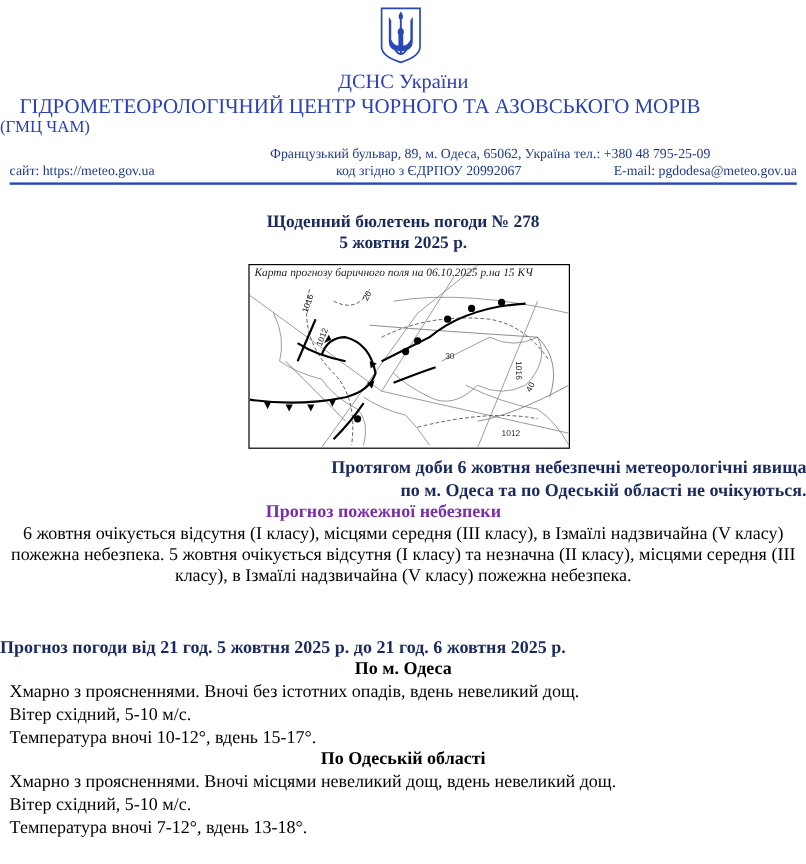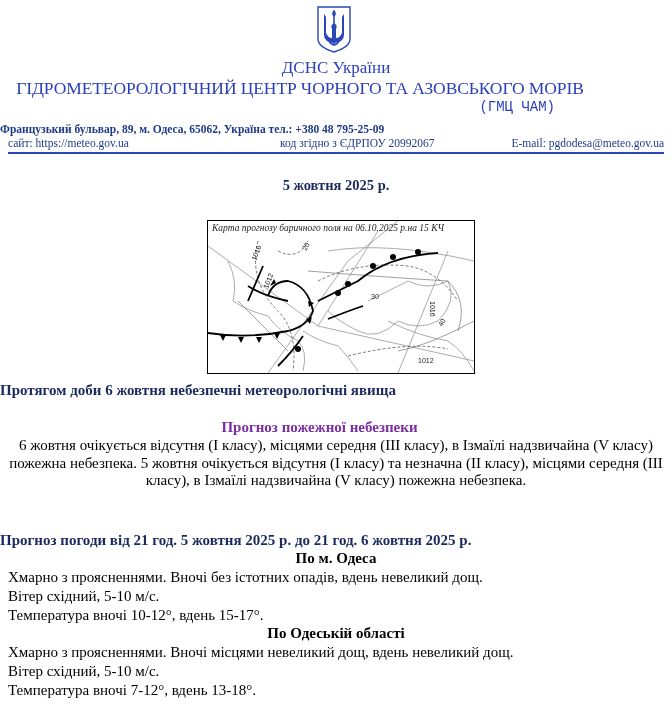--- a/index.html
+++ b/index.html
@@ -1,31 +1,31 @@
 <!DOCTYPE html>
 <html><head>
 <meta charset="utf-8">
 <style>
   html, body { margin: 0; padding: 0; background: #ffffff; }
   body { width: 672px; height: 720px; overflow: hidden; position: relative; font-family: "Liberation Serif", "DejaVu Serif", serif; color: #000; }
   #emblem { position: absolute; left: 316px; top: 5px; width: 36px; height: 49px; }
   #org-short { position: absolute; left: 0; width: 672px; top: 58px; font-size: 17px; font-weight: normal; color: #2a3fb8; text-align: center; }
   #org-full { position: absolute; left: 0; width: 600px; top: 78px; font-size: 17.5px; color: #2a3fb8; text-align: center; letter-spacing: -0.1px; }
-  #org-abbr { position: absolute; left: 0; width: 555px; top: 99px; font-size: 14px; color: #2a3fb8; text-align: right; font-family: Liberation Mono, monospace; }
-  #address { position: absolute; left: 0; width: 592px; top: 123px; font-size: 11.5px; font-weight: bold; color: #1f3a8a; text-align: left; }
+  #org-abbr { position: absolute; left: 0; width: 555px; top: 99px; font-size: 14px; color: #2a3fb8; text-align: left; }
+  #address { position: absolute; left: 0; width: 592px; top: 123px; font-size: 11.5px; font-weight: normal; color: #1f3a8a; text-align: right; }
   .contact { position: absolute; top: 137px; font-size: 11.5px; color: #1f3a8a; }
   #site { left: 8px; }
   #edrpou { left: 248px; margin-left: 32px; }
   #email { right: 8px; }
   #header-rule { position: absolute; left: 8px; right: 8px; top: 152px; height: 2px; background: #2a47b8; }
   #bulletin-title { position: absolute; left: 0; width: 672px; top: 176px; font-size: 14.5px; font-weight: bold; color: #1b2a5e; text-align: center; line-height: 18px; }
   #map-box { position: absolute; left: 207px; top: 220px; width: 266px; height: 152px; border: 1.5px solid #000; background: #fff; overflow: hidden; }
   #map-caption { position: absolute; left: 4px; top: 2px; font-size: 9.5px; font-style: italic; color: #222; white-space: nowrap; }
   #map-svg { position: absolute; left: 0; top: 0; }
-  #hazard { position: absolute; left: 0; width: 672px; top: 381px; font-size: 15px; font-weight: bold; color: #1b2a5e; text-align: left; line-height: 19px; }
+  #hazard { position: absolute; left: 0; width: 672px; top: 381px; font-size: 15px; font-weight: bold; color: #1b2a5e; text-align: right; line-height: 19px; }
   #fire-title { position: absolute; left: 0; width: 639px; top: 419px; font-size: 15px; font-weight: bold; color: #7a2ea8; text-align: center; }
   #fire-text { position: absolute; left: 6px; width: 660px; top: 437px; font-size: 15px; text-align: center; line-height: 17.5px; }
   #forecast-title { position: absolute; left: 0; width: 672px; top: 532px; font-size: 15px; font-weight: bold; color: #1b2a5e; text-align: left; }
   .region-title { position: absolute; left: 0; width: 672px; font-size: 15px; font-weight: bold; text-align: center; }
   #odesa-title { top: 550px; }
   #oblast-title { top: 625px; }
   .line { position: absolute; left: 8px; font-size: 15px; white-space: nowrap; }
 </style>
 </head>
 <body>
@@ -40,20 +40,21 @@
 <div id="org-short">ДСНС України</div>
 <div id="org-full">ГІДРОМЕТЕОРОЛОГІЧНИЙ ЦЕНТР ЧОРНОГО ТА АЗОВСЬКОГО МОРІВ</div>
 <div id="org-abbr">(ГМЦ ЧАМ)</div>
 <div id="address">Французький бульвар, 89, м. Одеса, 65062, Україна тел.: +380 48 795-25-09</div>
 <div id="site" class="contact">сайт: https://meteo.gov.ua</div>
 <div id="edrpou" class="contact">код згідно з ЄДРПОУ 20992067</div>
 <div id="email" class="contact">E-mail: pgdodesa@meteo.gov.ua</div>
 <div id="header-rule"></div>
 
 <div id="bulletin-title">
+  <div>Щоденний бюлетень погоди № 278</div>
   <div>5 жовтня 2025 р.</div>
 </div>
 
 <div id="map-box">
   <svg id="map-svg" width="266" height="152" viewBox="0 0 266 152">
     <g fill="none" stroke="#888" stroke-width="0.7">
 
       <path d="M0 25 L110 105 L266 140"></path>
       <path d="M110 105 L170 10"></path>
       <path d="M60 152 L140 40 L190 0"></path>
@@ -108,20 +109,21 @@
       <text x="234" y="106" transform="rotate(-60 234 106)">40</text>
       <text x="222" y="80" transform="rotate(90 222 80)">1016</text>
       <text x="210" y="142">1012</text>
     </g>
   </svg>
   <div id="map-caption">Карта прогнозу баричного поля на 06.10.2025 р.на 15 КЧ</div>
 </div>
 
 <div id="hazard">
   <div>Протягом доби 6 жовтня небезпечні метеорологічні явища</div>
+  <div>по м. Одеса та по Одеській області не очікуються.</div>
 </div>
 
 <div id="fire-title">Прогноз пожежної небезпеки</div>
 <div id="fire-text">
   <div>6 жовтня очікується відсутня (І класу), місцями середня (ІІІ класу), в Ізмаїлі надзвичайна (V класу) пожежна небезпека. 5 жовтня очікується відсутня (І класу) та незначна (ІІ класу), місцями середня (ІІІ класу), в Ізмаїлі надзвичайна (V класу) пожежна небезпека.</div>
 </div>
 
 <div id="forecast-title">Прогноз погоди від 21 год. 5 жовтня 2025 р. до 21 год. 6 жовтня 2025 р.</div>
 
 <div id="odesa-title" class="region-title">По м. Одеса</div>

